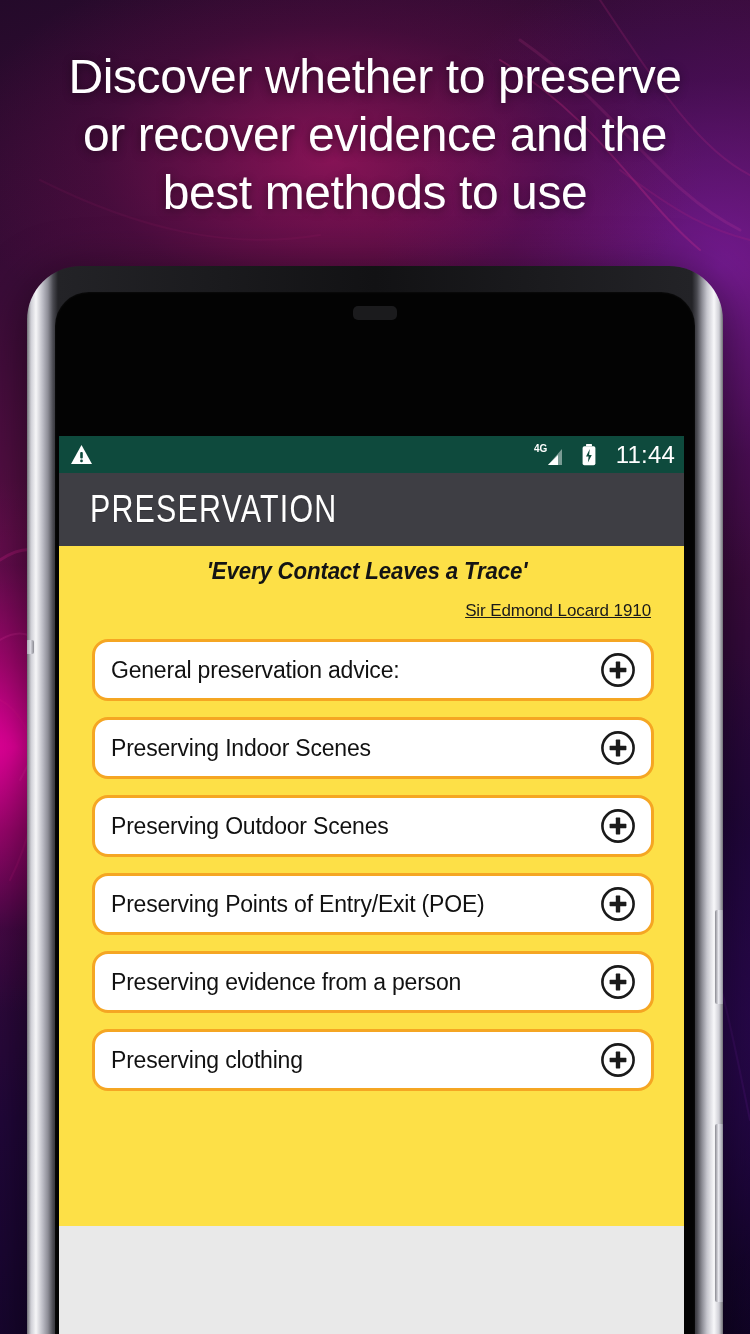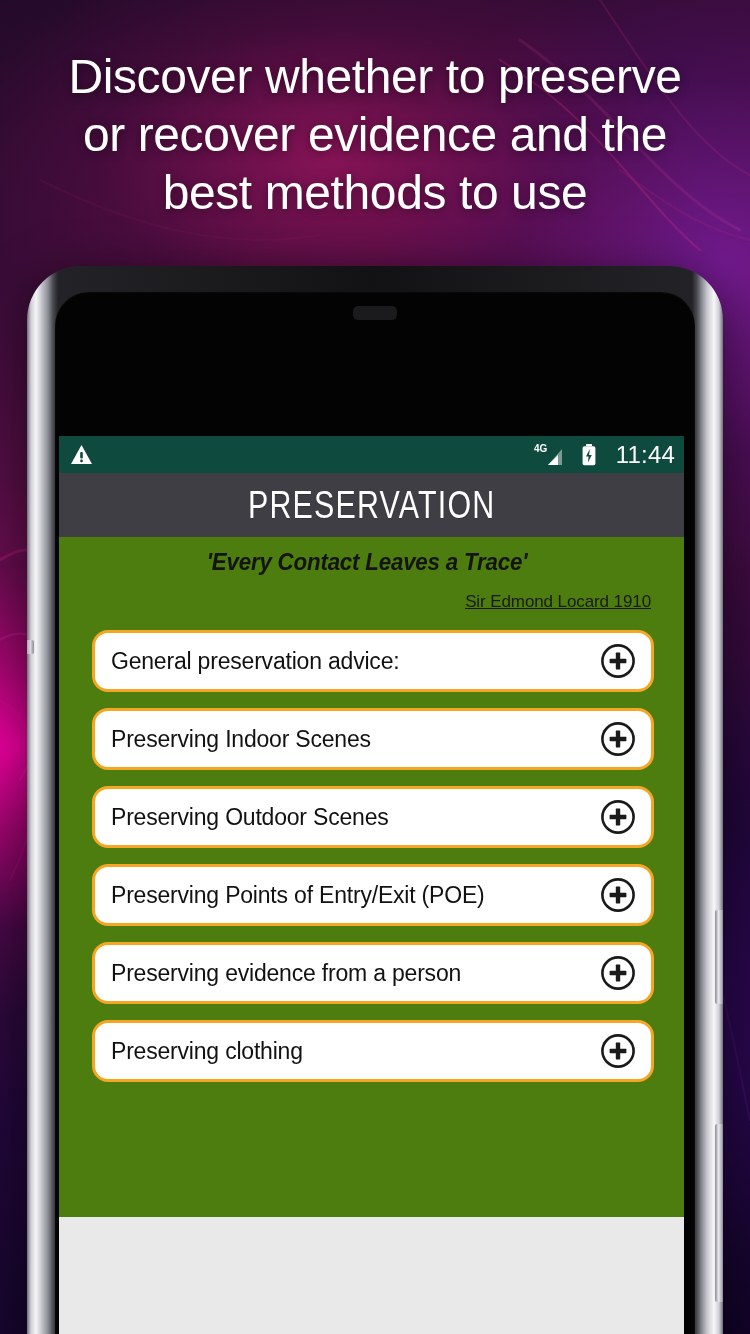--- a/index.html
+++ b/index.html
@@ -98,34 +98,34 @@
     display:flex; align-items:center; justify-content:space-between;
     padding:0 9px 0 11px; color:#fff;
   }
   #sb-left { display:flex; align-items:center; }
   #sb-right { display:flex; align-items:center; gap:17px;justify-content:flex-end; }
   #sb-time { font-size:24px; font-weight:400; letter-spacing:.2px; margin-left:2px; }
   .sb-icon { display:block; }
 
   
   #titlebar {
-    height:64px; background:#3e3e44;
-    display:flex; align-items:center; justify-content:center;
+    height:73px; background:#3e3e44;
+    display:flex; align-items:center; 
   }
   #app-title {
     color:#ffffff; font-size:38px; font-weight:400;
     letter-spacing:1.5px;
     transform:scaleX(0.80);
     transform-origin:center;
     white-space:nowrap;
     text-shadow:0 1px 1px rgba(0,0,0,.2);
   }
 
   
-  #app-body { padding:0 0 0 0; background:#4d7c0f; height:680px; }
+  #app-body { padding:0 0 0 0; background:#fde047; height:680px; }
 
   #quote-block { padding:12px 33px 0 24px; }
   #quote {
     text-align:center; font-style:italic; font-weight:bold;
     font-size:23px; color:#141414; letter-spacing:-0.2px;
     transform:scaleX(0.97); transform-origin:center;
   }
   #quote-attrib {
     text-align:right; font-size:17px; color:#1a1a1a;
     margin-top:16px; letter-spacing:-0.1px;text-decoration:underline;

